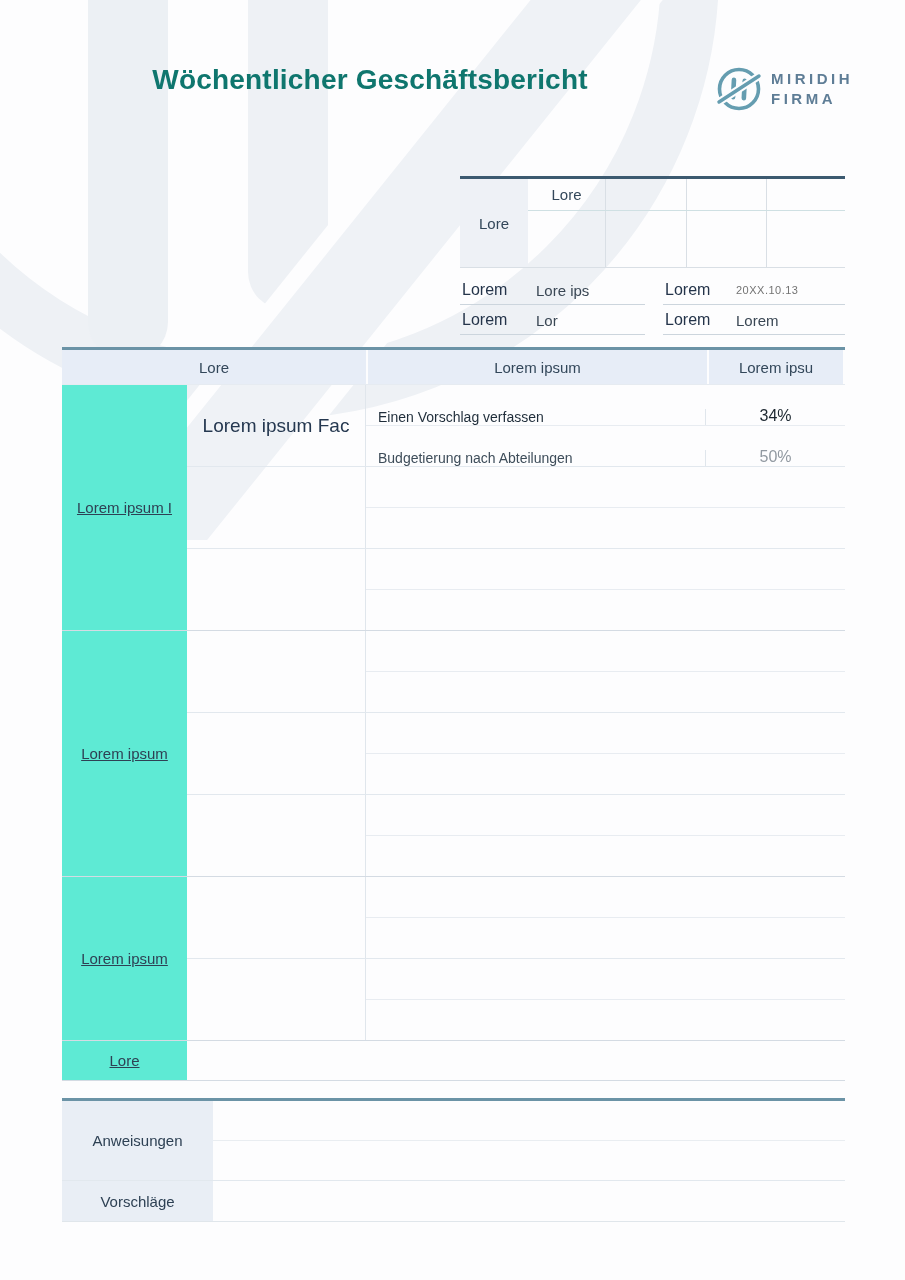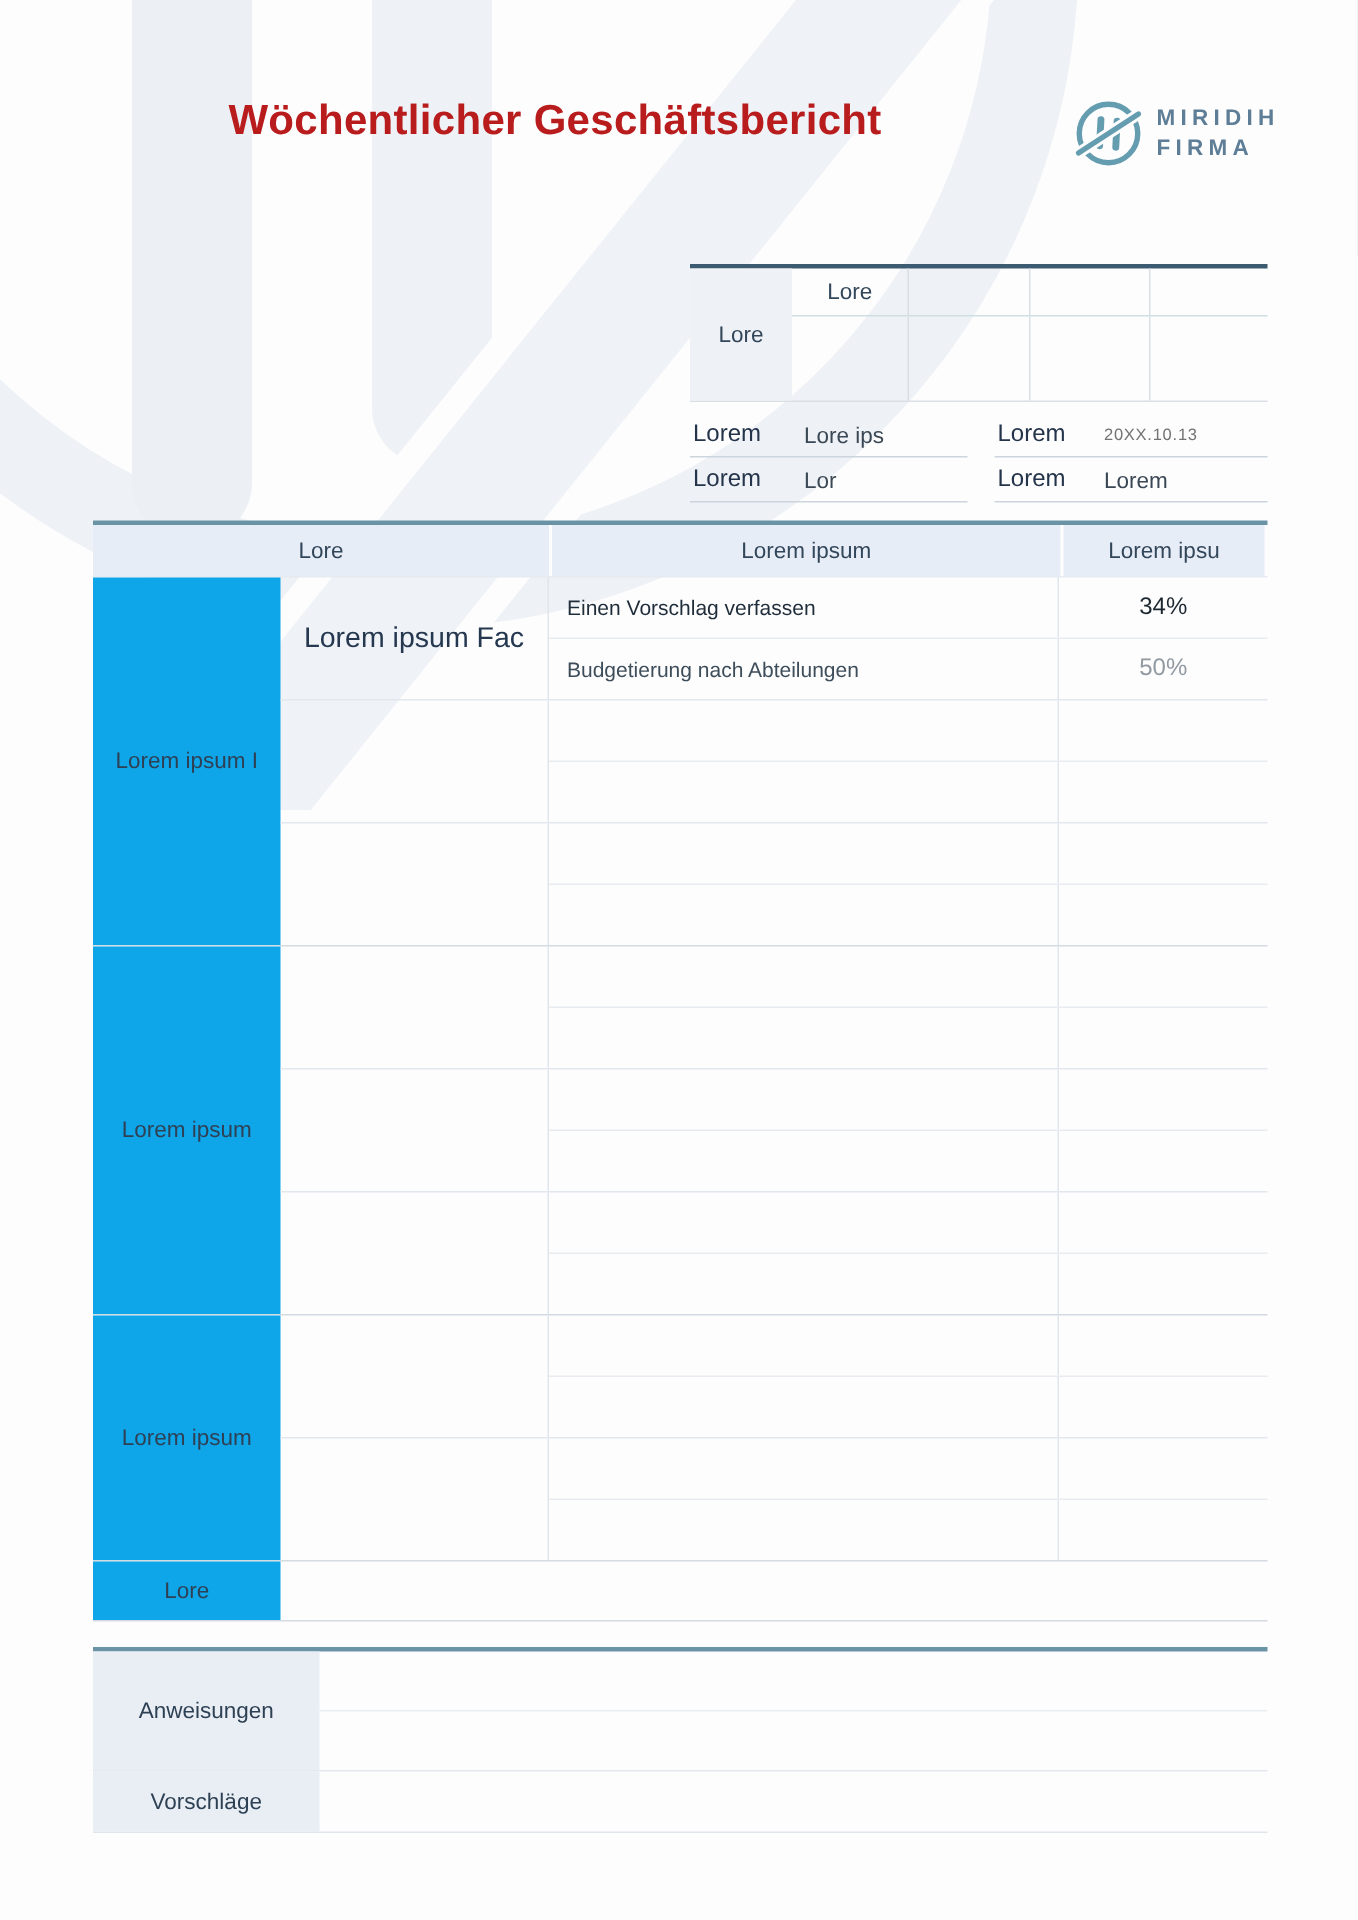--- a/index.html
+++ b/index.html
@@ -7,21 +7,21 @@
   body { font-family:"Liberation Sans", sans-serif; }
   .page {
     position:relative; width:905px; height:1280px; margin:0 auto;
     background:#fdfdfe; overflow:hidden; color:#2e4154;
   }
   .watermark { position:absolute; top:0; left:0; pointer-events:none; }
 
   
   .doc-title {
     position:absolute; top:64px; left:40px; width:660px; text-align:center;
-    font-size:28px; font-weight:700; color:#b91c1c; letter-spacing:.2px;
+    font-size:28px; font-weight:700; color:#0f766e; letter-spacing:.2px;
   }
   .logo { position:absolute; top:66px; left:716px; display:flex; align-items:center; gap:9px; }
   .logo-text { display:flex; flex-direction:column; line-height:20px; }
   .logo-text span {
     font-size:15px; font-weight:700; letter-spacing:3.5px; color:#5e7d96;
   }
 
   
   .itable {
     position:absolute; left:460px; top:176px; width:385px; height:92px;
@@ -53,32 +53,32 @@
 
   
   .mtable { position:absolute; left:62px; top:347px; width:783px; border-top:3px solid #6b93a6; }
   .mhead { display:flex; height:34px; font-size:15px; color:#33475a; }
   .mh-cell { background:#e7edf7; display:flex; align-items:center; justify-content:center; }
   .mh1 { width:304px; } .mh2 { width:341px; border-left:2px solid #fdfdfe; } .mh3 { width:136px; border-left:2px solid #fdfdfe; }
   .group { display:flex; border-top:1px solid #d4dbe3; }
   .group.first { border-top:1px solid #e6ebf1; }
   .g1 { height:246px; } .g2 { height:246px; } .g3 { height:164px; }
   .cat {
-    width:125px; background:#0ea5e9; display:flex; align-items:center; justify-content:center;
-    font-size:15px; color:#2e4154;
+    width:125px; background:#5eead4; display:flex; align-items:center; justify-content:center;
+    font-size:15px; color:#2e4154;text-decoration:underline;
   }
   .gright { flex:1; display:flex; flex-direction:column; }
   .sub { display:flex; flex:1; }
   .sub + .sub { border-top:1px solid #e2e8ee; }
   .subcell {
     width:179px; border-right:1px solid #e0e6ec; display:flex; align-items:center; justify-content:center;
     font-size:19px; color:#253850;
   }
   .tasks { flex:1; display:flex; flex-direction:column; }
-  .trow { flex:1; display:flex; }
+  .trow { flex:1; display:flex;align-items:flex-end; }
   .trow + .trow { border-top:1px solid #e8ecf1; }
   .tcell {
     width:340px; border-right:1px solid #e0e6ec; display:flex; align-items:center;
     padding-left:12px; font-size:14px; color:#1f2d3a;
   }
   .tcell.alt { color:#3e4d5a; }
   .pcell { flex:1; display:flex; align-items:center; justify-content:center; font-size:16px; }
   .pct-full { color:#1c2730; }
   .pct-part { color:#9199a1; }
   .footer-row { display:flex; height:41px; border-top:1px solid #d4dbe3; border-bottom:1px solid #d4dbe3; }

